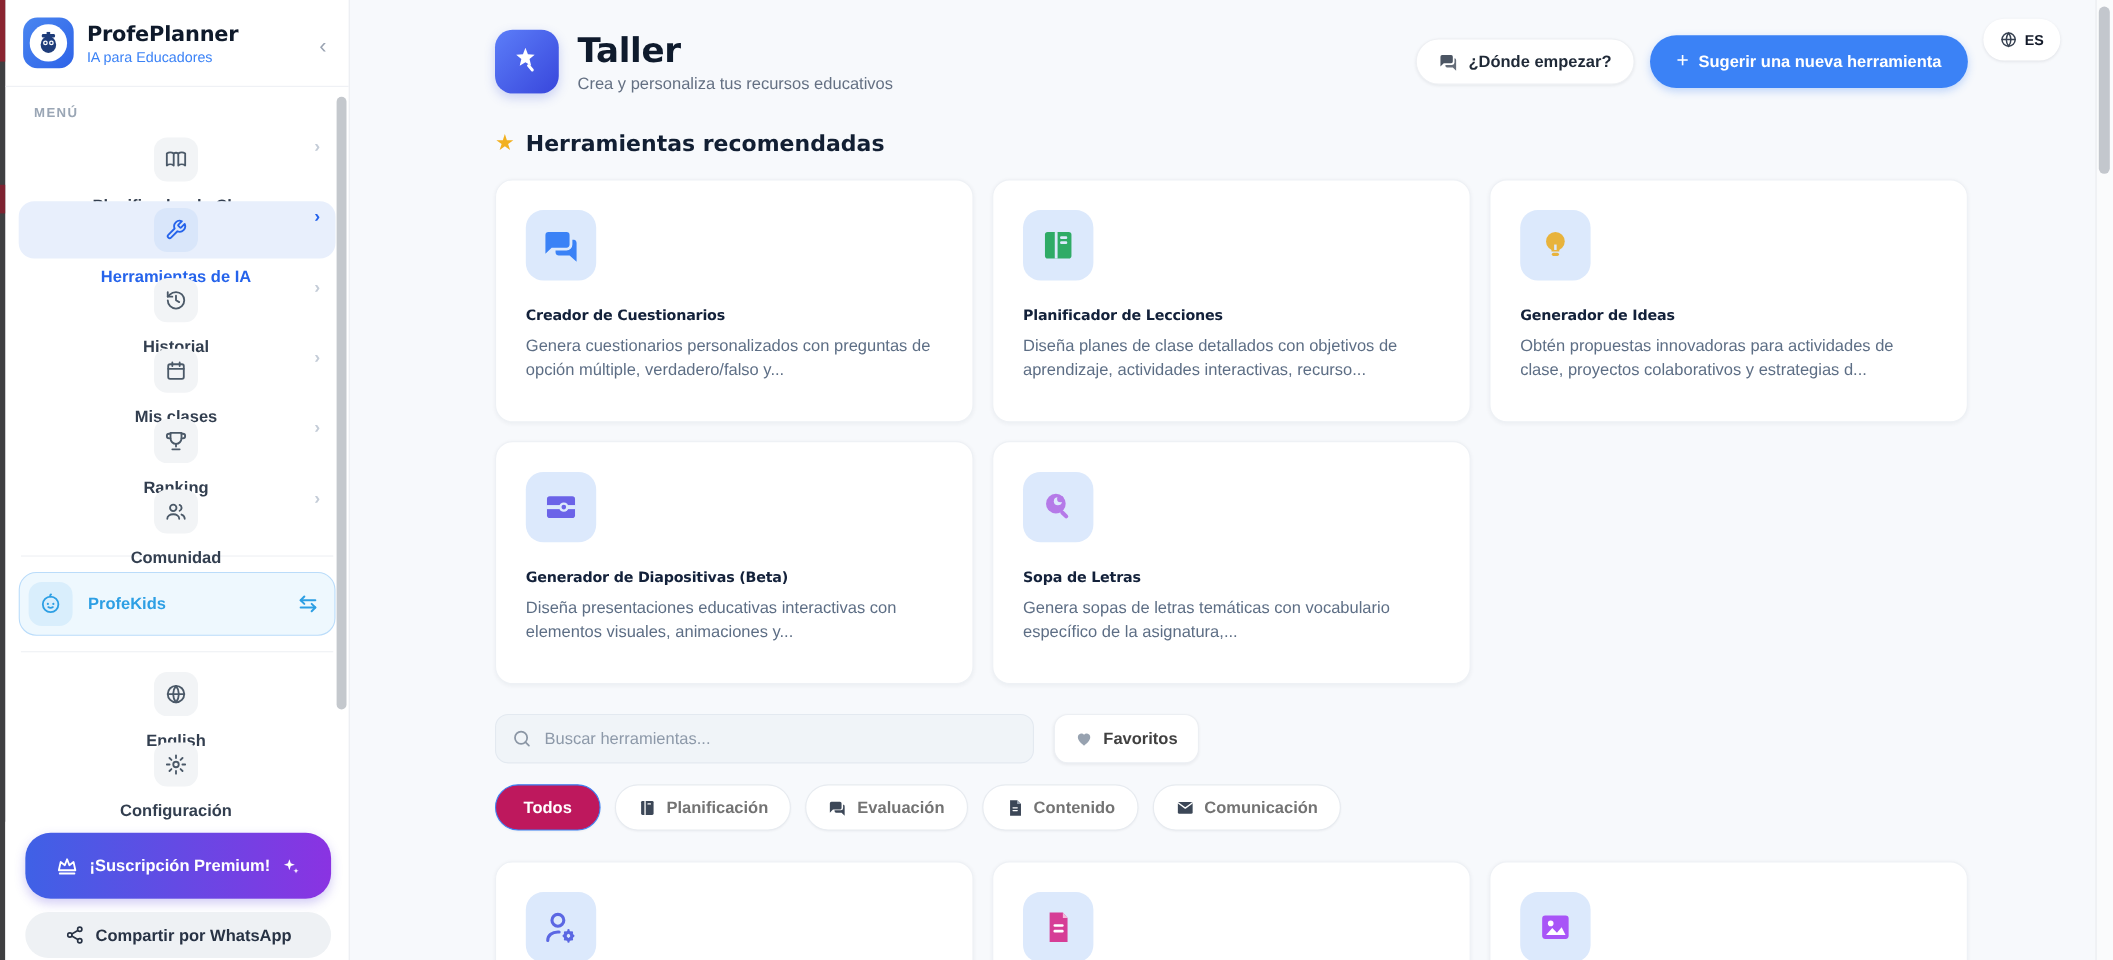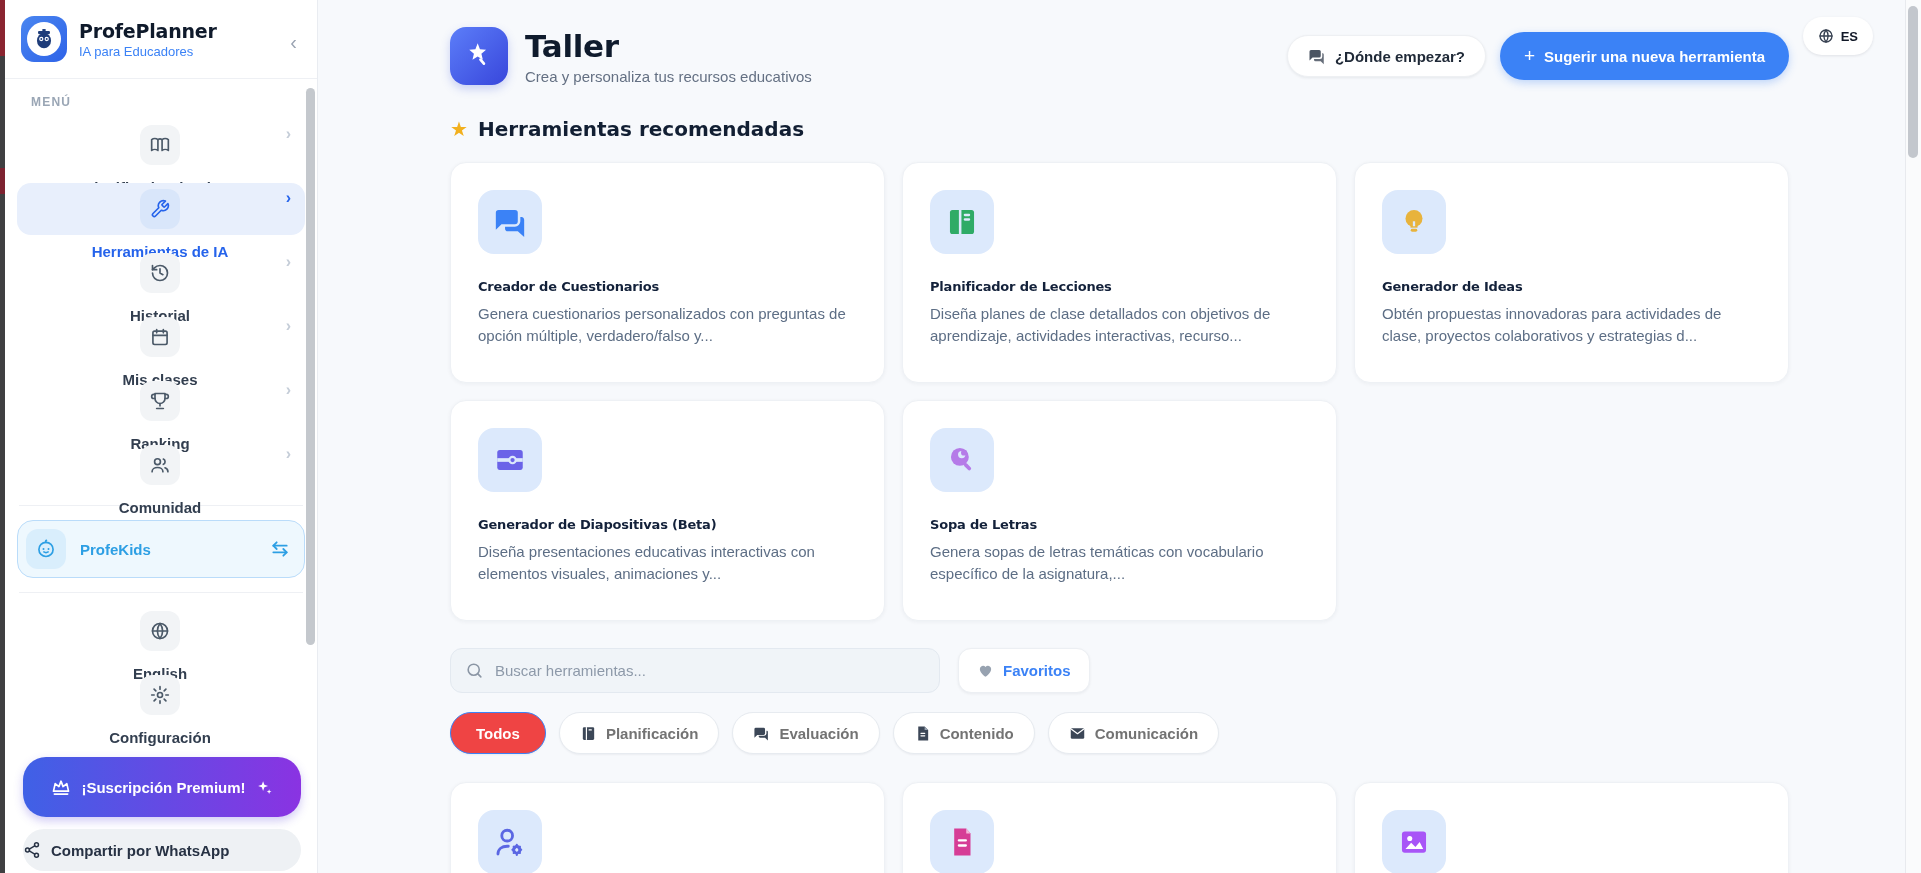--- a/index.html
+++ b/index.html
@@ -29,21 +29,21 @@
   .mi.active .isq { background: #d9e6fa; color: #2563eb; }
   .mi.active .lbl { color: #2563eb; }
   .mi.active .chev { color: #2563eb; }
   .profekids { display: flex; align-items: center; gap: 14px; margin: 14px 12px; padding: 6px 14px 6px 8px; height: 58px; border-radius: 16px; background: #eef8fe; border: 1px solid #badcfa; cursor: pointer; position: relative; }
   .profekids .isq { width: 40px; height: 40px; border-radius: 12px; background: #d9eefc; display: flex; align-items: center; justify-content: center; color: #2d9fe4; }
   .profekids .lbl { font-size: 15px; font-weight: 700; color: #2d9fe4; }
   .profekids .swap { position: absolute; right: 14px; color: #2d9fe4; }
   .sb-scrollbar { position: absolute; top: 88px; right: 2px; width: 9px; height: 557px; border-radius: 5px; background: #c4c8cd; }
   .sb-bottom { position: absolute; left: 0; right: 1px; bottom: 0; height: 126px; background: #ffffff; padding: 10px 15px 0 18px; }
   .premium-btn { height: 60px; border-radius: 23px; background: linear-gradient(90deg,#3f61e6,#8a33e2); color: #ffffff; display: flex; align-items: center; justify-content: center; gap: 10px; font-size: 15px; font-weight: 700; box-shadow: 0 4px 10px rgba(90,70,220,0.28); cursor: pointer; }
-  .whatsapp-btn { margin-top: 12px; height: 42px; border-radius: 21px; background: #eef1f4; color: #273244; display: flex; align-items: center; gap: 10px; font-size: 15px; font-weight: 600; cursor: pointer; }
+  .whatsapp-btn { margin-top: 12px; height: 42px; border-radius: 21px; background: #eef1f4; color: #273244; display: flex; align-items: center; justify-content: center; gap: 10px; font-size: 15px; font-weight: 600; cursor: pointer; }
 
   
   .main { position: relative; flex: 1; height: 100%; overflow: hidden; }
   .content { width: 1339px; margin-left: 132px; }
   .mh-row { display: flex; align-items: center; justify-content: space-between; padding-top: 27px; }
   .mh-left { display: flex; align-items: flex-end; gap: 17px; }
   .taller-sq { width: 58px; height: 58px; border-radius: 16px; background: linear-gradient(135deg,#5a7bf7 5%,#3a49dd 95%); display: flex; align-items: center; justify-content: center; box-shadow: 0 4px 10px rgba(62,86,220,0.25); }
   .taller-title { font-size: 31px; font-weight: 800; color: #0f1b2d; font-family: "DejaVu Sans", sans-serif; letter-spacing: -0.3px; line-height: 1.05; }
   .taller-sub { font-size: 15px; color: #647083; margin-top: 5px; }
   .mh-right { display: flex; align-items: center; gap: 14px; }
@@ -61,25 +61,25 @@
   .card .cicon { width: 64px; height: 64px; border-radius: 16px; background: #dce9fc; display: flex; align-items: center; justify-content: center; }
   .card .ctitle { margin-top: 25px; font-size: 13px; font-weight: 800; color: #13213a; font-family: "DejaVu Sans", sans-serif; letter-spacing: -0.2px; }
   .card .cdesc { margin-top: 9px; font-size: 15px; color: #5d6e85; line-height: 1.45; }
   .card.partial { height: 200px; }
 
   .search-row { display: flex; align-items: center; margin-top: 27px; }
   .search-box { position: relative; width: 490px; height: 45px; }
   .search-box input { width: 100%; height: 100%; border-radius: 12px; background: #f0f4f8; border: 1px solid #e3e9f0; padding: 0 16px 0 44px; font-size: 15px; color: #33404f; font-family: "Liberation Sans", sans-serif; outline: none; }
   .search-box input::placeholder { color: #8d99a9; }
   .search-box .sicon { position: absolute; left: 15px; top: 13px; color: #8b96a5; }
-  .btn-fav { margin-left: 18px; height: 45px; border-radius: 13px; background: #ffffff; border: 1px solid #eceff3; box-shadow: 0 1px 3px rgba(16,24,40,0.06); display: flex; align-items: center; gap: 9px; padding: 0 18px; font-size: 15px; font-weight: 600; color: #3b82f6; cursor: pointer; }
+  .btn-fav { margin-left: 18px; height: 45px; border-radius: 13px; background: #ffffff; border: 1px solid #eceff3; box-shadow: 0 1px 3px rgba(16,24,40,0.06); display: flex; align-items: center; gap: 9px; padding: 0 18px; font-size: 15px; font-weight: 600; color: #404040; cursor: pointer; }
 
   .chips { display: flex; align-items: center; gap: 13px; margin-top: 19px; }
   .chip { height: 42px; border-radius: 21px; background: #ffffff; border: 1px solid #e7ebf0; box-shadow: 0 1px 2px rgba(16,24,40,0.05); display: flex; align-items: center; gap: 9px; padding: 0 20px; font-size: 15px; font-weight: 600; color: #737373; cursor: pointer; }
-  .chip.active { background: #ef4444; border-color: #3b82f6; color: #ffffff; padding: 0 25px; }
+  .chip.active { background: #be185d; border-color: #3b82f6; color: #ffffff; padding: 0 25px; }
   .chip .chicon { color: #3c4757; display: flex; }
 
   .grid3.bottom { margin-top: 28px; }
 
   
   .pg-scroll-track { position: absolute; top: 0; right: 0; width: 16px; height: 100%; background: #fafbfc; border-left: 1px solid #e8eaee; }
   .pg-scroll-thumb { position: absolute; top: 6px; right: 3px; width: 10px; height: 152px; border-radius: 5px; background: #c3c7cd; }
 
   svg { display: block; }
 </style>

